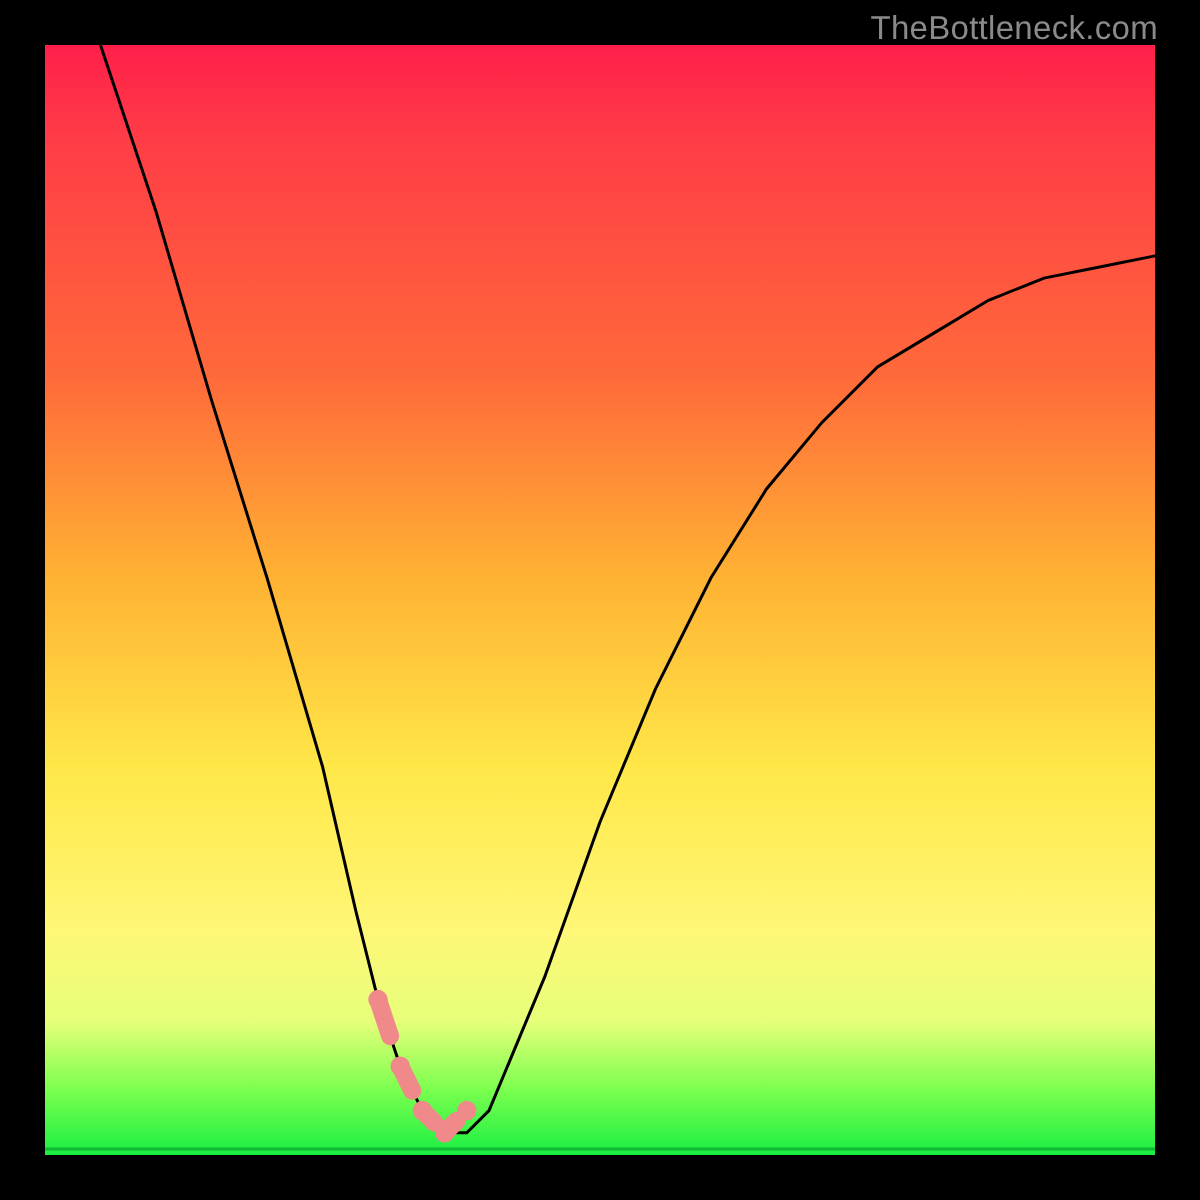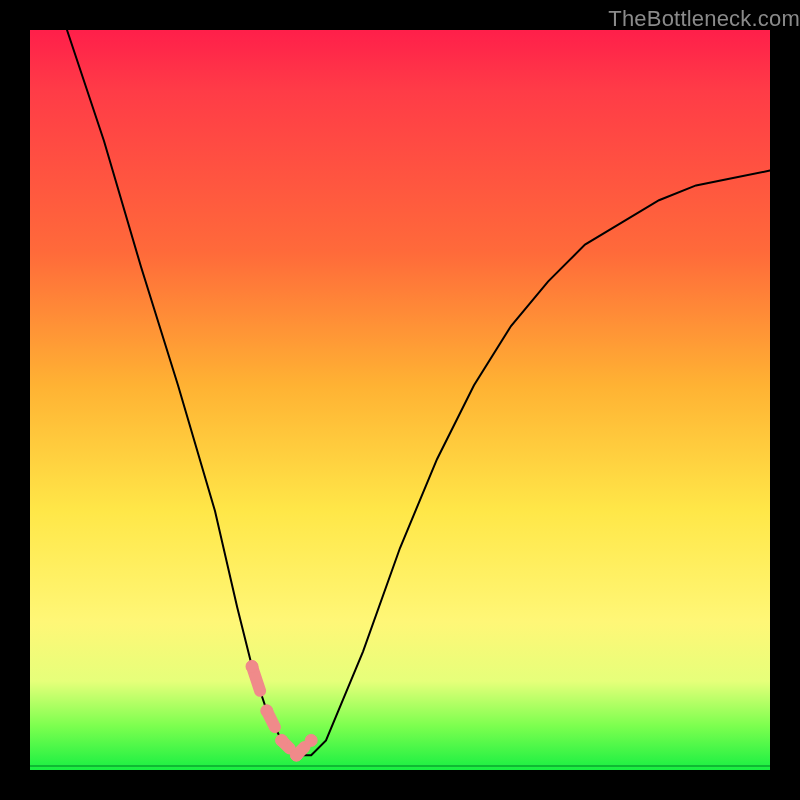--- a/index.html
+++ b/index.html
@@ -13,21 +13,21 @@
   }
   .frame {
     position: relative;
     width: 800px;
     height: 800px;
     background: #000;
   }
   .watermark {
     position: absolute;
     top: 6px;
-    right: 0;
+    right: 28px;
     color: #8a8a8a;
     font-size: 22px;
     font-weight: 400;
     letter-spacing: 0.2px;
     z-index: 5;
   }
   .plot {
     position: absolute;
     left: 30px;
     top: 30px;

